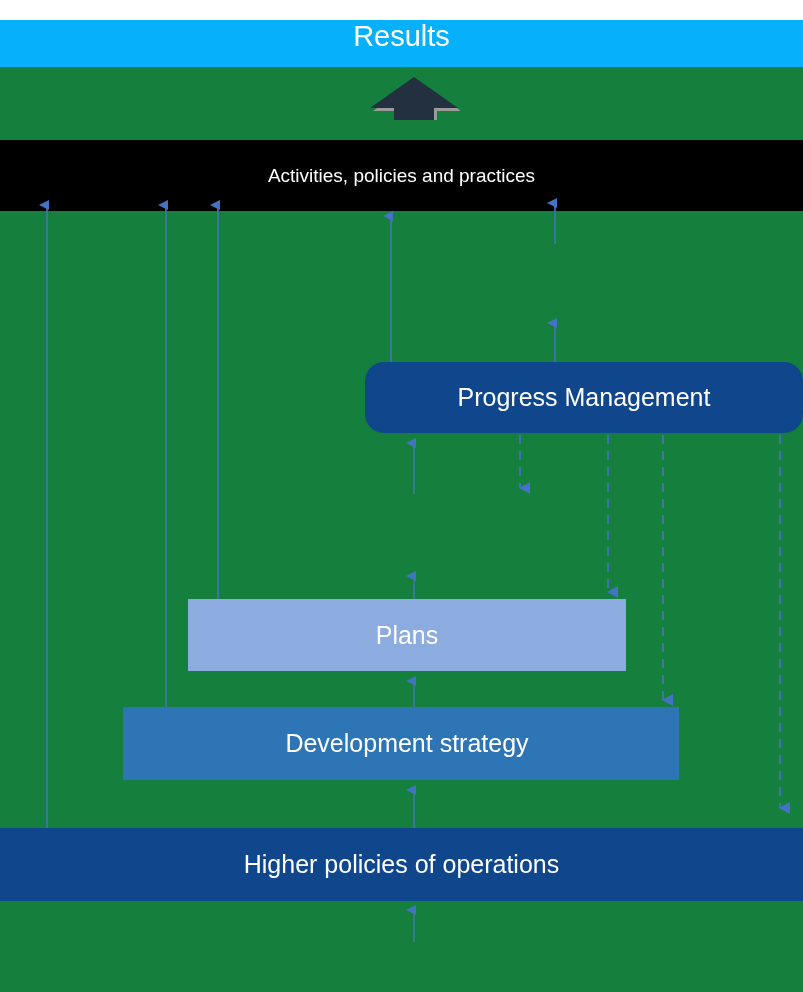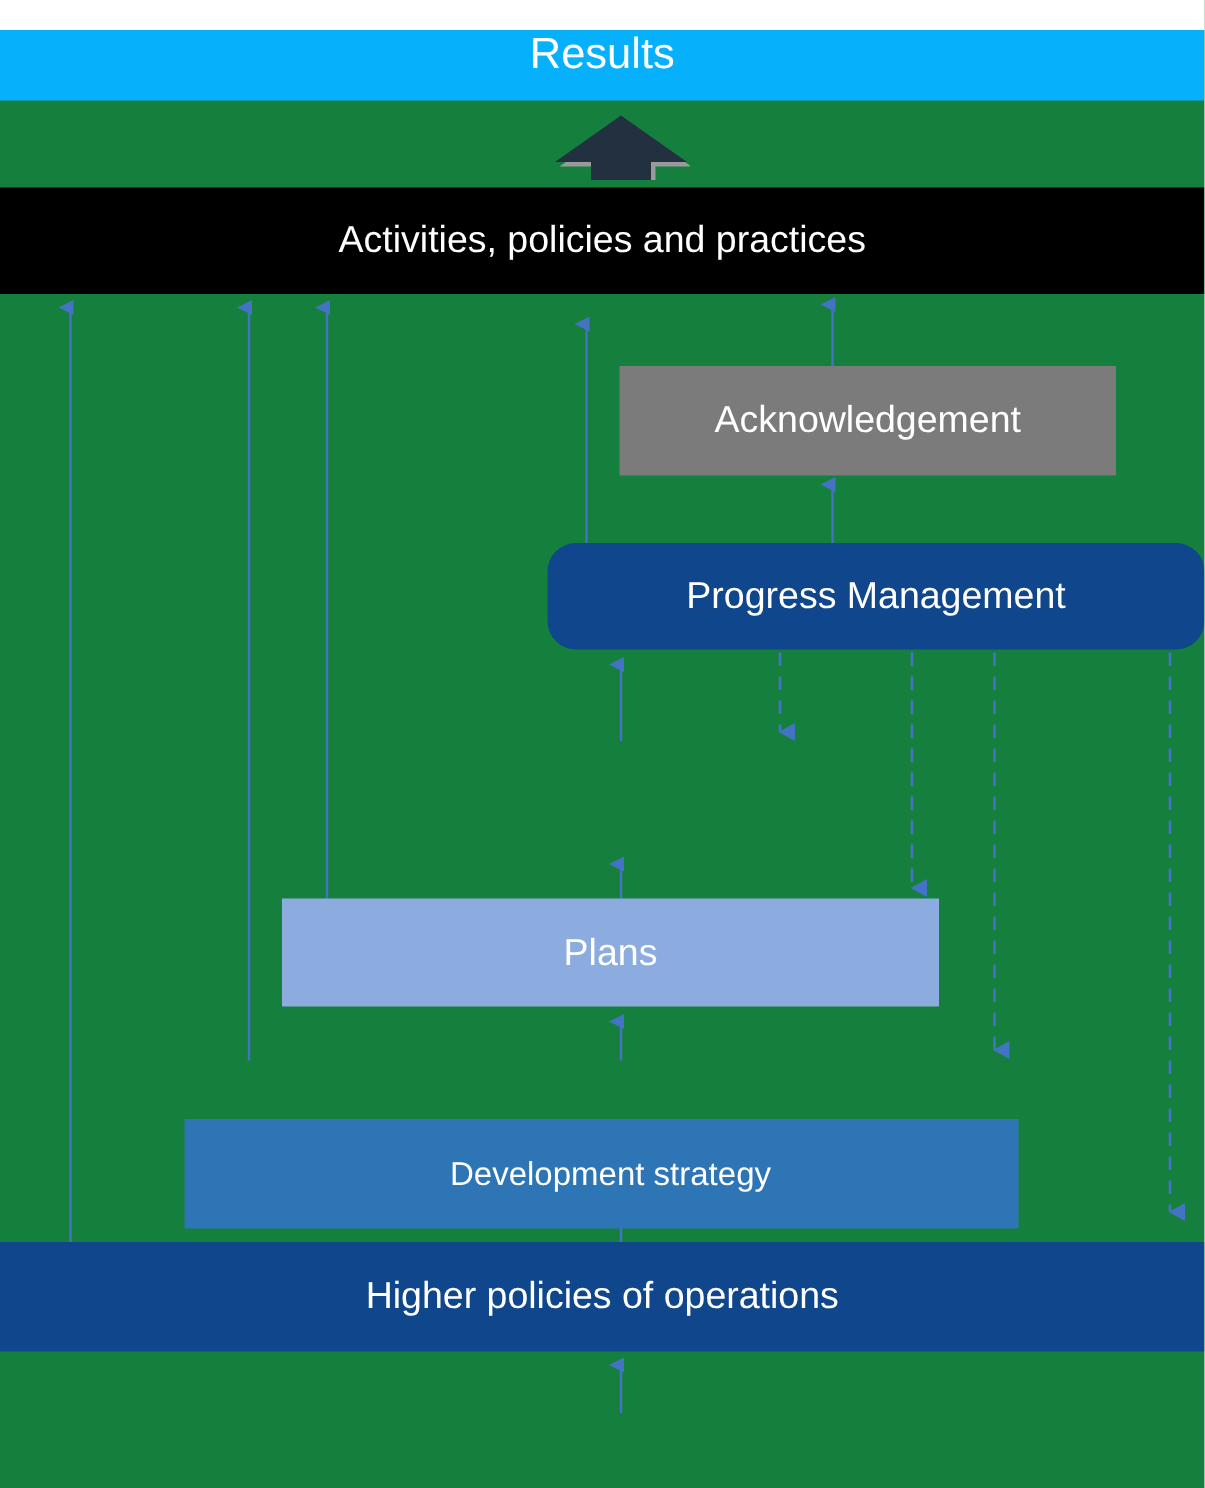--- a/index.html
+++ b/index.html
@@ -34,25 +34,25 @@
     height: 47px;
     background: #06b0fb;
     font-size: 29px;
     justify-content: center;
     align-items: flex-start;
     padding-top: 0px;
     line-height: 32px;
   }
   .band-activities {
     left: 0;
-    top: 105px;
+    top: 120px;
     width: 803px;
     height: 71px;
     background: #000000;
-    font-size: 25px;
+    font-size: 19px;
   }
   .box-acknowledgement {
     left: 413px;
     top: 224px;
     width: 331px;
     height: 73px;
     background: #7b7b7b;
     font-size: 25px;
   }
   .box-progress {
@@ -76,25 +76,25 @@
     left: 188px;
     top: 579px;
     width: 438px;
     height: 72px;
     background: #8cabdf;
     font-size: 25px;
     align-items: center;
   }
   .box-development {
     left: 123px;
-    top: 726px;
+    top: 687px;
     width: 556px;
     height: 73px;
     background: #2e75b6;
-    font-size: 22px;
+    font-size: 25px;
     padding-left: 12px;
   }
   .band-higher {
     left: 0;
     top: 808px;
     width: 803px;
     height: 73px;
     background: #10468c;
     font-size: 25px;
   }
@@ -167,23 +167,20 @@
     </g>
 
     <g stroke="#4472c4" stroke-width="1.8" fill="none" stroke-dasharray="9 7" marker-end="url(#downArrow)">
       <line x1="520" y1="415" x2="520" y2="468"></line>
       <line x1="608" y1="415" x2="608" y2="572"></line>
       <line x1="663" y1="415" x2="663" y2="680"></line>
       <line x1="780" y1="415" x2="780" y2="788"></line>
     </g>
   </svg>
 
-  <div class="box box-acknowledgement">
-    <span>Acknowledgement</span>
-  </div>
 
   <div class="box box-progress">
     <span>Progress Management</span>
   </div>
 
 
   <div class="box box-plans">
     <span>Plans</span>
   </div>
 

